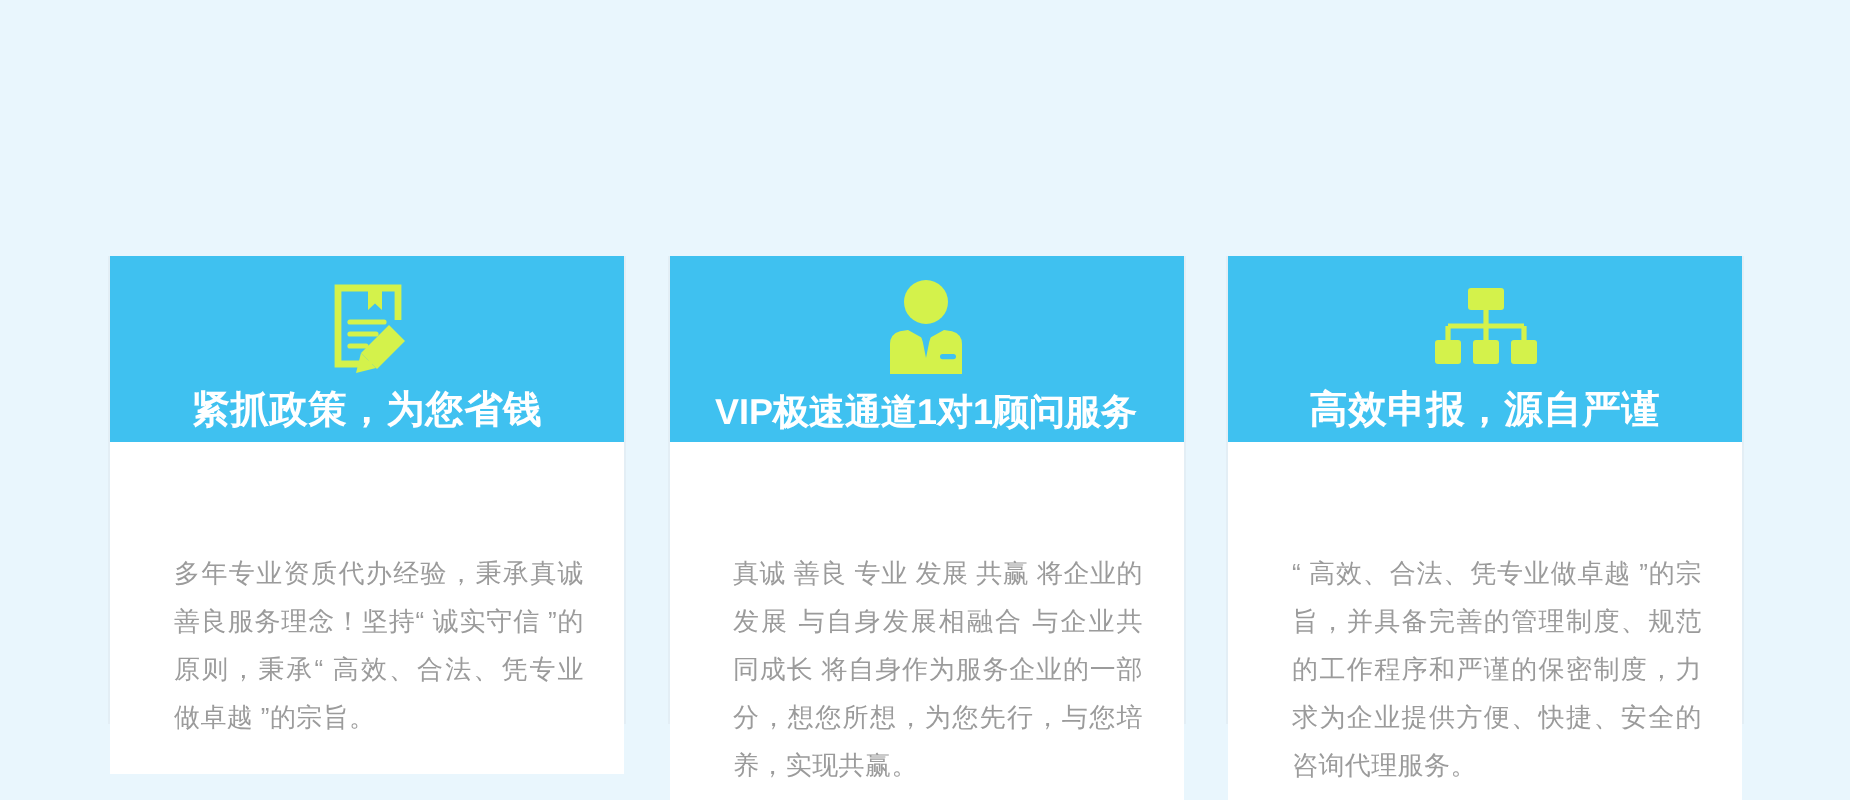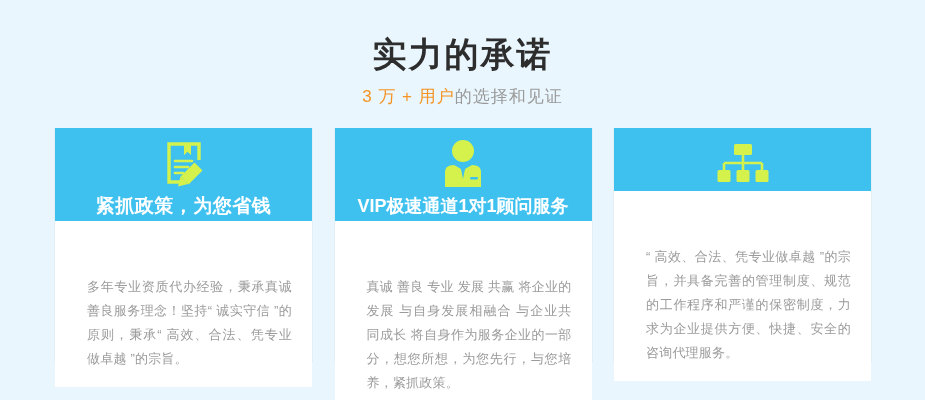--- a/index.html
+++ b/index.html
@@ -117,26 +117,20 @@
     color: #9b9b9b;
     letter-spacing: 0.2px;
     text-align: justify;
   }
 </style>
 </head>
 <body>
 
 <div class="page">
 
-  <div class="header">
-    <div class="page-title">实力的承诺</div>
-    <div class="page-subtitle">
-      <span class="accent">3 万 + 用户</span><span>的选择和见证</span>
-    </div>
-  </div>
 
   <div class="cards">
 
     <div class="card">
       <div class="card-head">
         <div class="card-icon">
           <svg width="52" height="52" viewBox="0 0 52 52">
             <g fill="none" stroke="#d4f24b" stroke-width="3.4">
               <path d="M41 22 V6 H11 V44 H28"></path>
             </g>
@@ -166,41 +160,42 @@
             <circle cx="26" cy="13" r="11" fill="#d4f24b"></circle>
             <path d="M17 27 L26 32 L26 49 L8 49 L8 34 Q8 29 13 27.6 z" fill="#d4f24b"></path>
             <path d="M35 27 L26 32 L26 49 L44 49 L44 34 Q44 29 39 27.6 z" fill="#d4f24b"></path>
             <path d="M22.5 27 L26 30 L29.5 27 L27.6 33 L26 41 L24.4 33 z" fill="#3fc1f0"></path>
             <rect x="33" y="39" width="8" height="2.6" rx="1.3" fill="#3fc1f0"></rect>
           </svg>
         </div>
         <div class="card-title tight">VIP极速通道1对1顾问服务</div>
       </div>
       <div class="card-body">
-        <div class="card-text">真诚 善良 专业 发展 共赢 将企业的发展 与自身发展相融合 与企业共同成长 将自身作为服务企业的一部分，想您所想，为您先行，与您培养，紧抓政策。</div>
+        <div class="card-text">真诚 善良 专业 发展 共赢 将企业的发展 与自身发展相融合 与企业共同成长 将自身作为服务企业的一部分，想您所想，为您先行，与您培养，实现共赢。</div>
       </div>
     </div>
 
     <div class="card">
       <div class="card-head">
         <div class="card-icon">
           <svg width="54" height="44" viewBox="0 0 54 44">
             <rect x="18" y="2" width="18" height="11" rx="1.5" fill="#d4f24b"></rect>
             <g stroke="#d4f24b" stroke-width="2.6" fill="none">
               <path d="M27 13 V21"></path>
               <path d="M8 21 H46"></path>
               <path d="M8 21 V28"></path>
               <path d="M27 21 V28"></path>
               <path d="M46 21 V28"></path>
             </g>
             <rect x="1.5" y="28" width="13" height="12" rx="1.5" fill="#d4f24b"></rect>
             <rect x="20.5" y="28" width="13" height="12" rx="1.5" fill="#d4f24b"></rect>
             <rect x="39.5" y="28" width="13" height="12" rx="1.5" fill="#d4f24b"></rect>
           </svg>
         </div>
+        <div class="card-title">高效申报，源自严谨</div>
       </div>
       <div class="card-body">
         <div class="card-text">“ 高效、合法、凭专业做卓越 ”的宗旨，并具备完善的管理制度、规范的工作程序和严谨的保密制度，力求为企业提供方便、快捷、安全的咨询代理服务。</div>
       </div>
     </div>
 
   </div>
 </div>
 
 </body></html>

